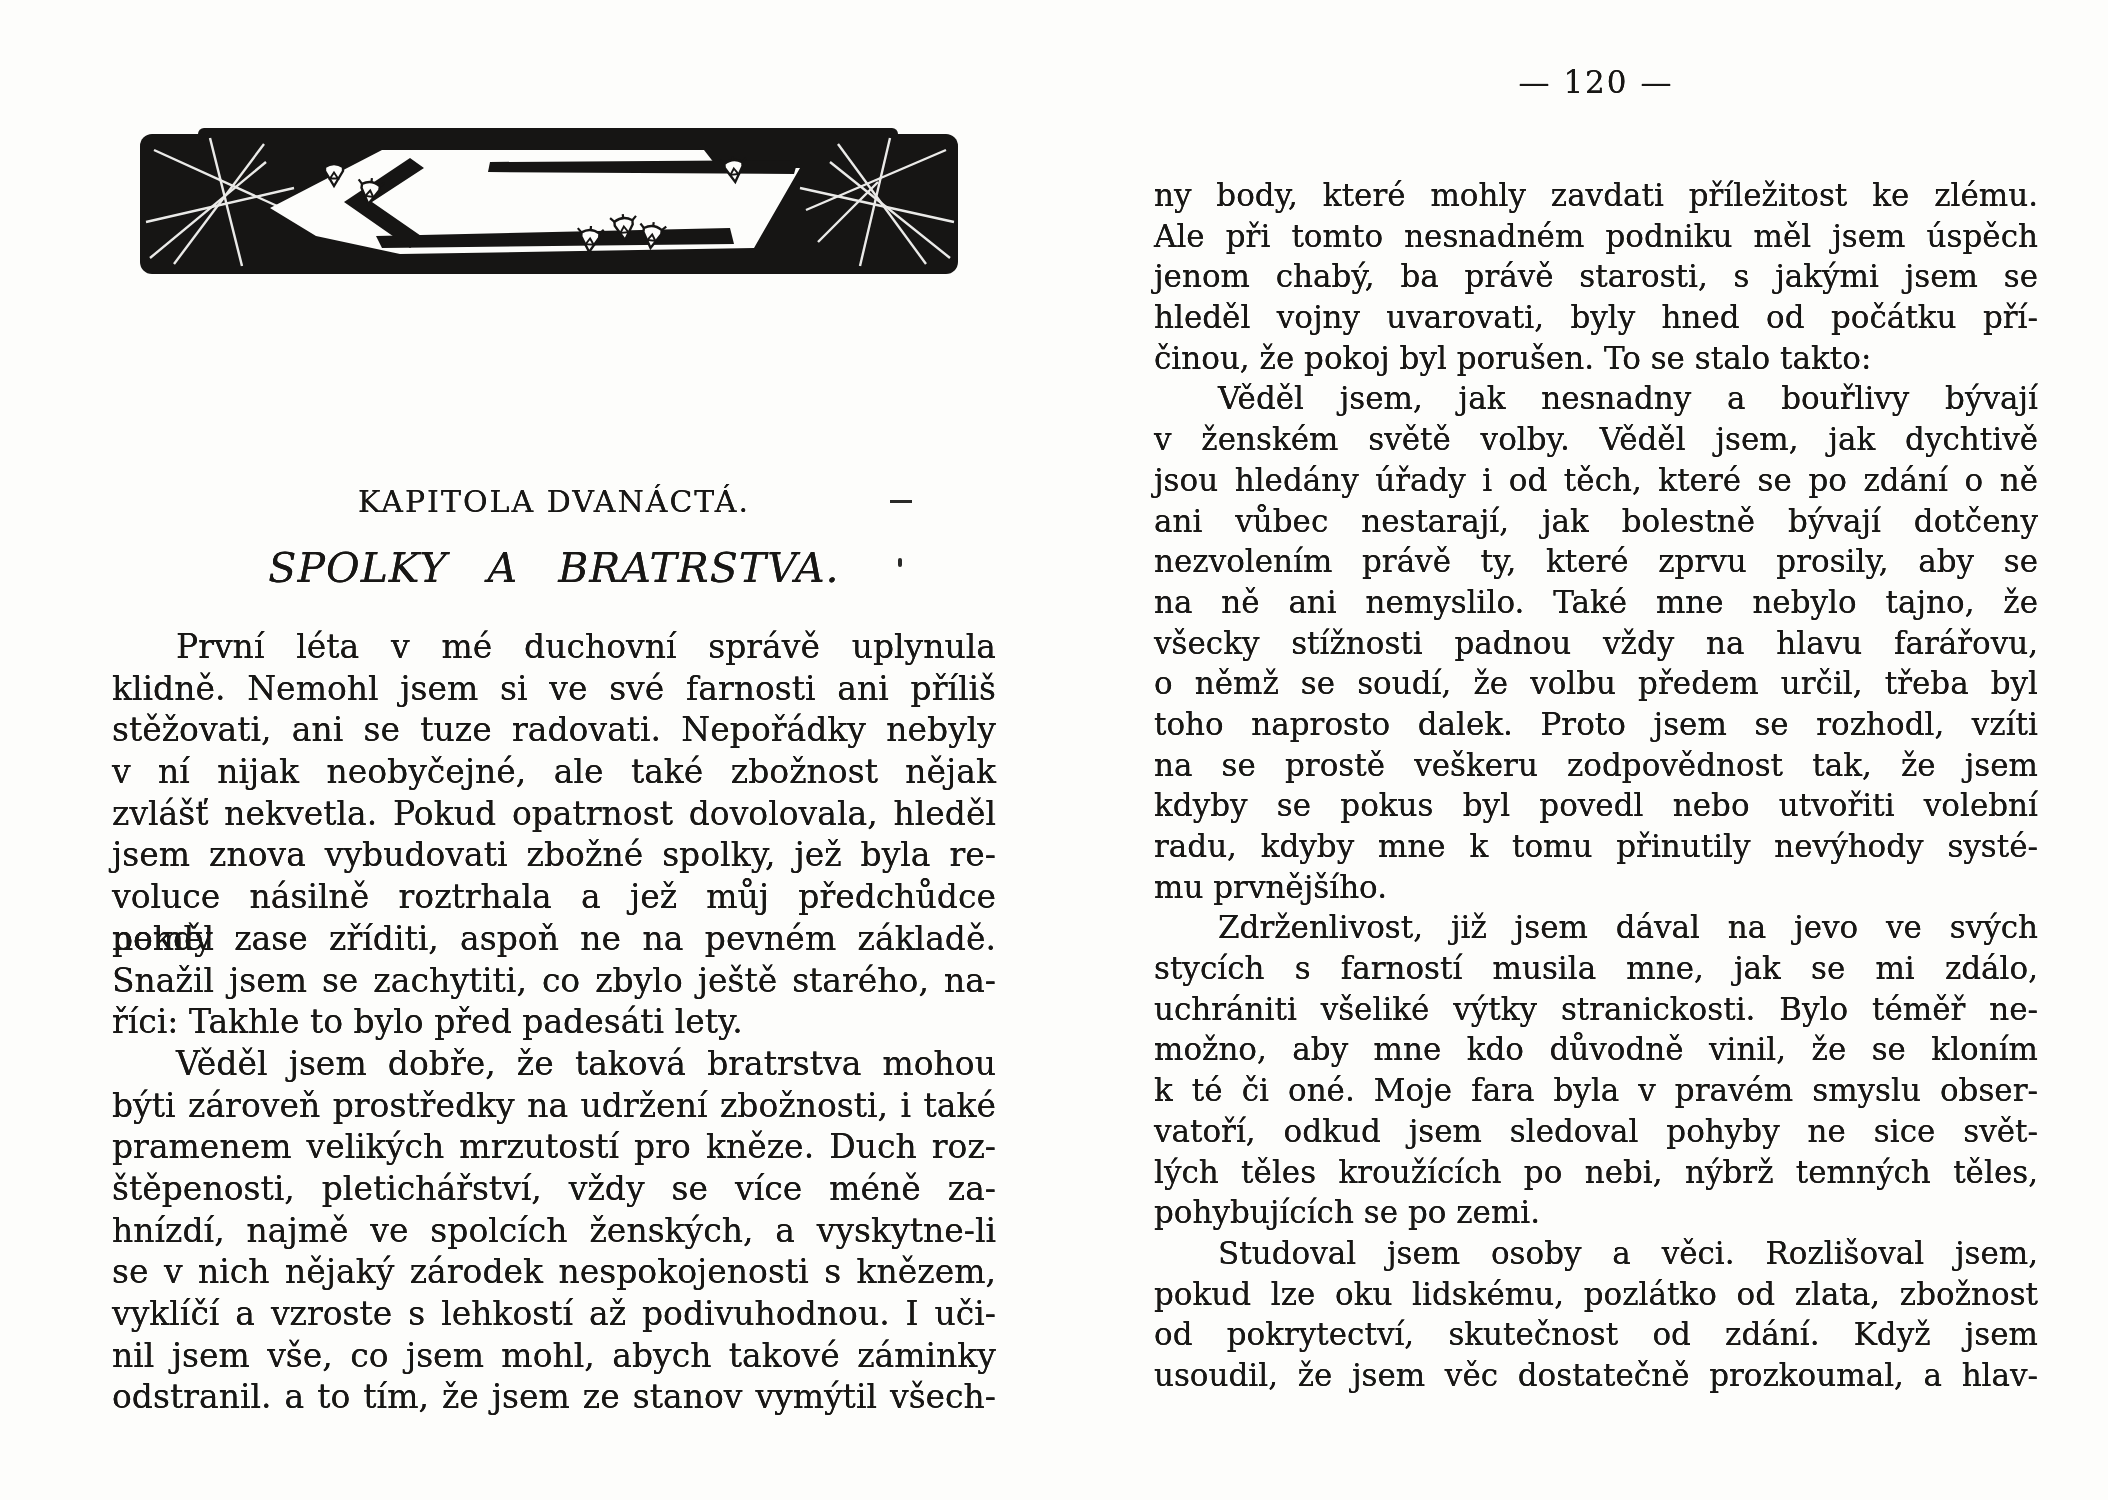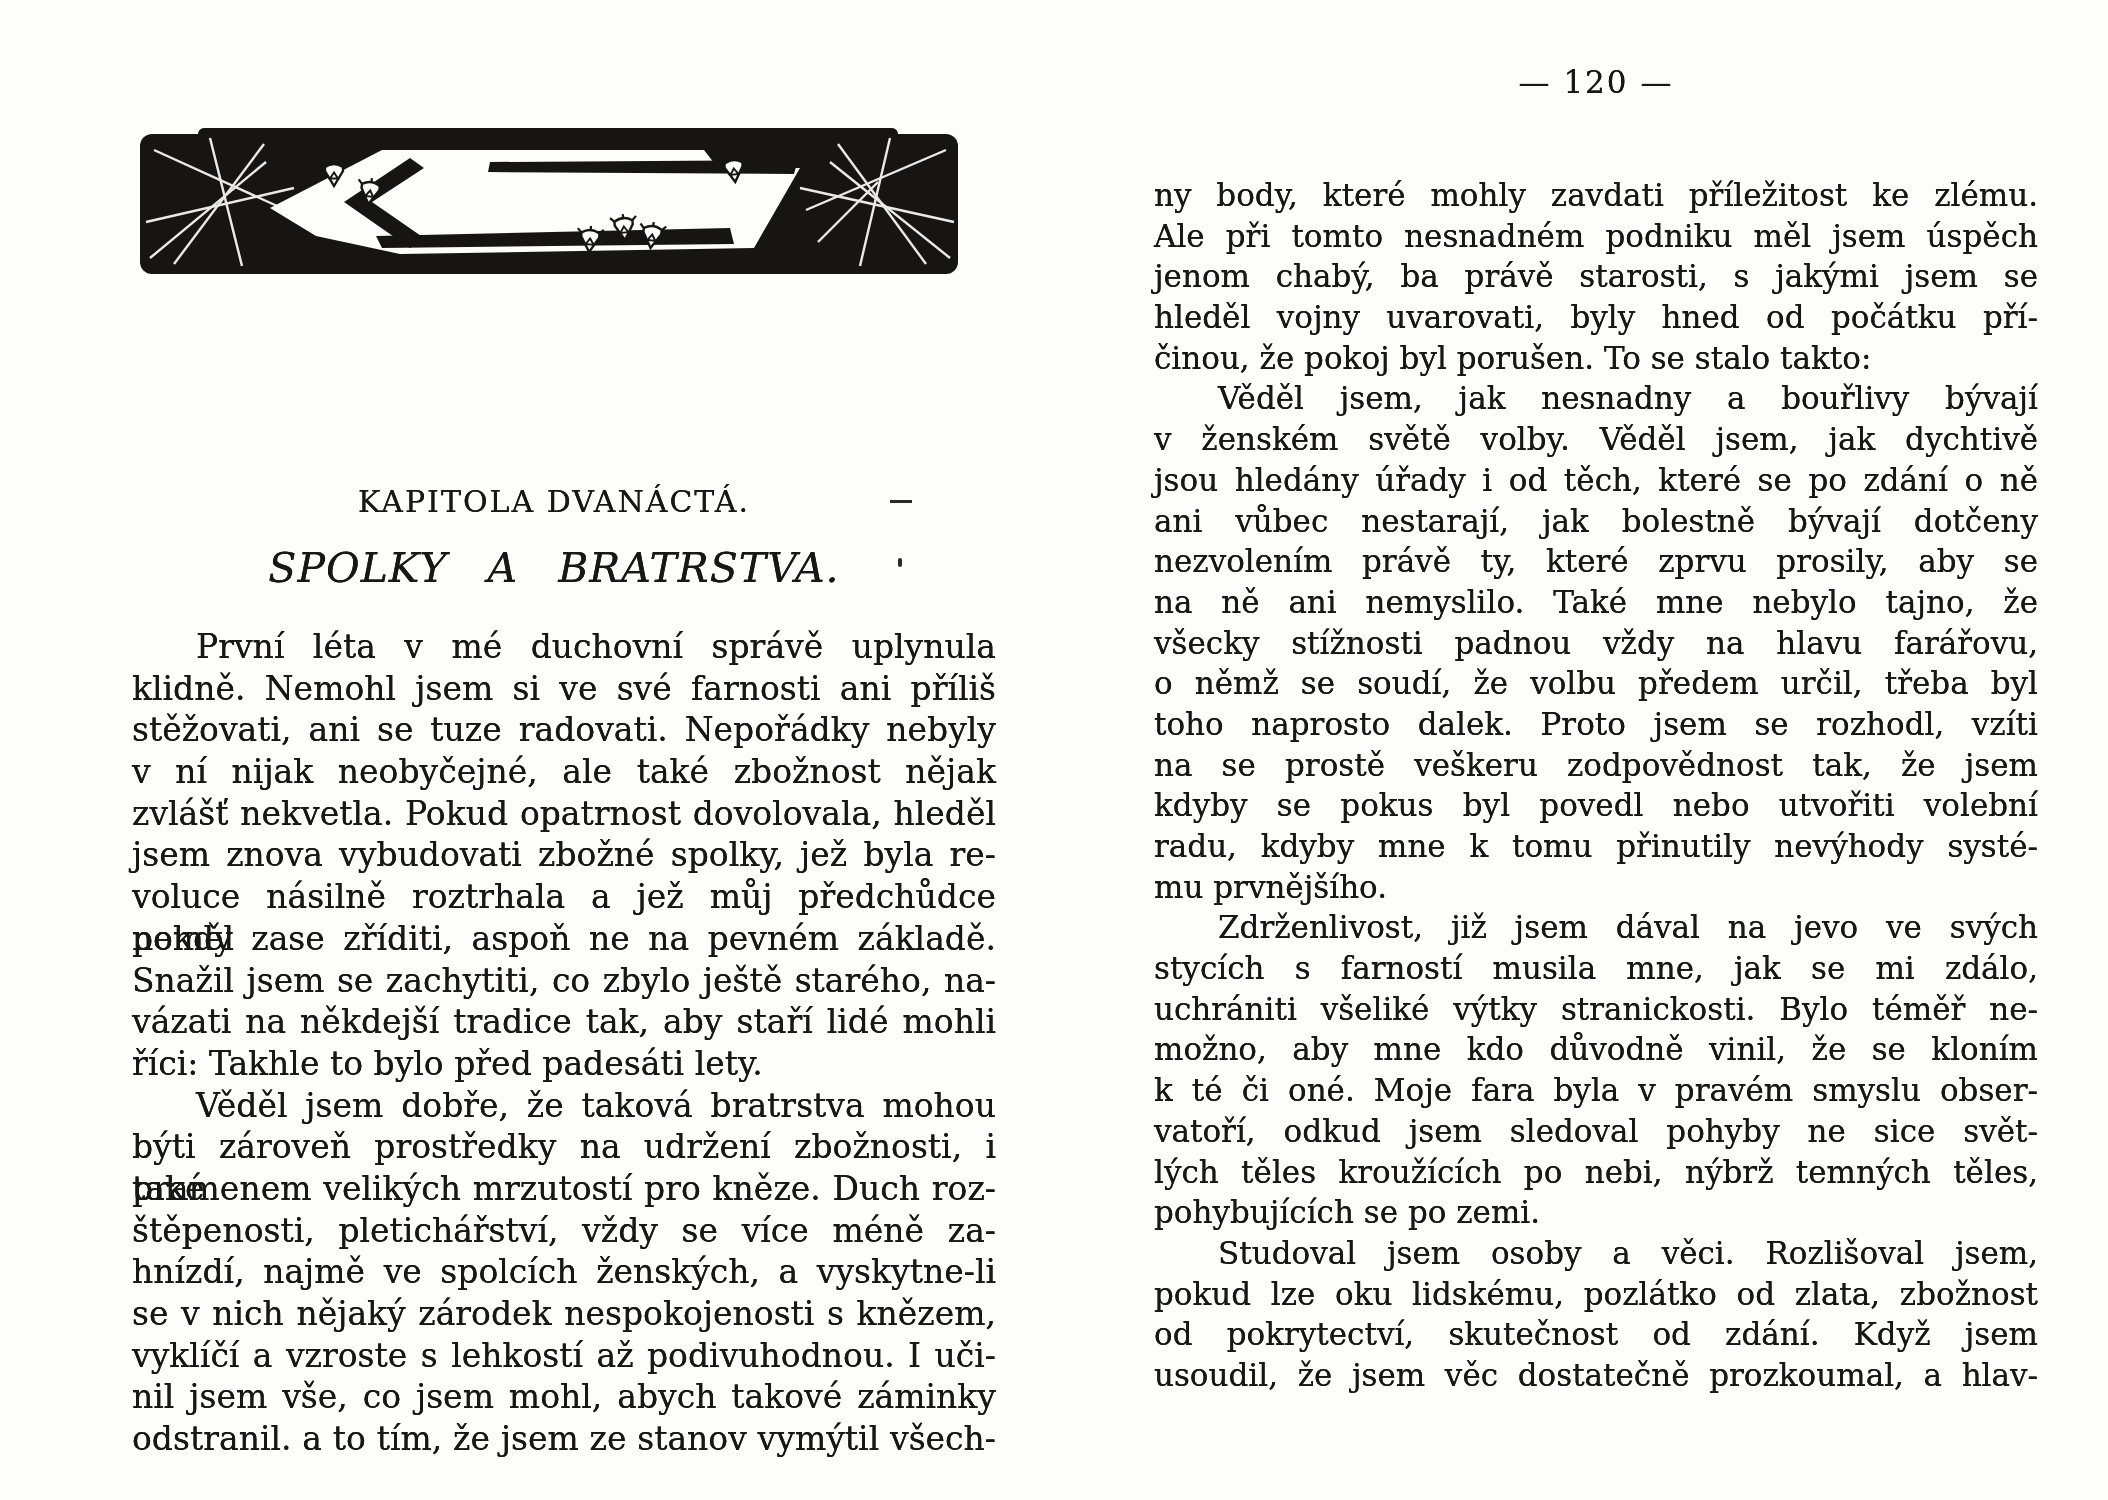--- a/index.html
+++ b/index.html
@@ -18,21 +18,21 @@
     text-shadow:0 0 0.5px #181715;
   }
   .chapter-title{
     position:absolute;left:112px;top:544px;width:884px;
     text-align:center;font-style:italic;font-size:41px;
     word-spacing:26px;letter-spacing:1px;
     text-shadow:0 0 0.5px #181715;
   }
   .column{position:absolute;text-shadow:0 0 0.45px #181715;}
   .left-col{left:112px;top:626px;width:884px;font-size:33px;}
-  .left-col .line{line-height:41.7px;height:41.7px;margin-left:20px;}
+  .left-col .line{line-height:41.7px;height:41.7px;}
   .right-col{left:1154px;top:175px;width:884px;font-size:31px;}
   .right-col .line{line-height:40.7px;height:40.7px;}
   .line{white-space:nowrap;overflow:visible;}
   .line.just{white-space:normal;text-align:justify;text-align-last:justify;text-justify:inter-word;}
   .line.last{white-space:normal;text-align:left;text-align-last:left;}
   .line.indent{text-indent:64px;}
   .page-number{
     position:absolute;left:1154px;top:64px;width:884px;
     text-align:center;font-size:31px;letter-spacing:2px;
     text-shadow:0 0 0.5px #181715;
@@ -98,21 +98,20 @@
   <div class="column left-col">
       <div class="line just indent">První léta v mé duchovní správě uplynula</div>
       <div class="line just">klidně. Nemohl jsem si ve své farnosti ani příliš</div>
       <div class="line just">stěžovati, ani se tuze radovati. Nepořádky nebyly</div>
       <div class="line just">v ní nijak neobyčejné, ale také zbožnost nějak</div>
       <div class="line just">zvlášť nekvetla. Pokud opatrnost dovolovala, hleděl</div>
       <div class="line just">jsem znova vybudovati zbožné spolky, jež byla re-</div>
       <div class="line just">voluce násilně roztrhala a jež můj předchůdce neměl</div>
       <div class="line just">pokdy zase zříditi, aspoň ne na pevném základě.</div>
       <div class="line just">Snažil jsem se zachytiti, co zbylo ještě starého, na-</div>
-      <div class="line just">vázati na někdejší tradice tak, aby staří lidé mohli</div>
       <div class="line last">říci: Takhle to bylo před padesáti lety.</div>
       <div class="line just indent">Věděl jsem dobře, že taková bratrstva mohou</div>
       <div class="line just">býti zároveň prostředky na udržení zbožnosti, i také</div>
       <div class="line just">pramenem velikých mrzutostí pro kněze. Duch roz-</div>
       <div class="line just">štěpenosti, pletichářství, vždy se více méně za-</div>
       <div class="line just">hnízdí, najmě ve spolcích ženských, a vyskytne-li</div>
       <div class="line just">se v nich nějaký zárodek nespokojenosti s knězem,</div>
       <div class="line just">vyklíčí a vzroste s lehkostí až podivuhodnou. I uči-</div>
       <div class="line just">nil jsem vše, co jsem mohl, abych takové záminky</div>
       <div class="line just">odstranil. a to tím, že jsem ze stanov vymýtil všech-</div>

